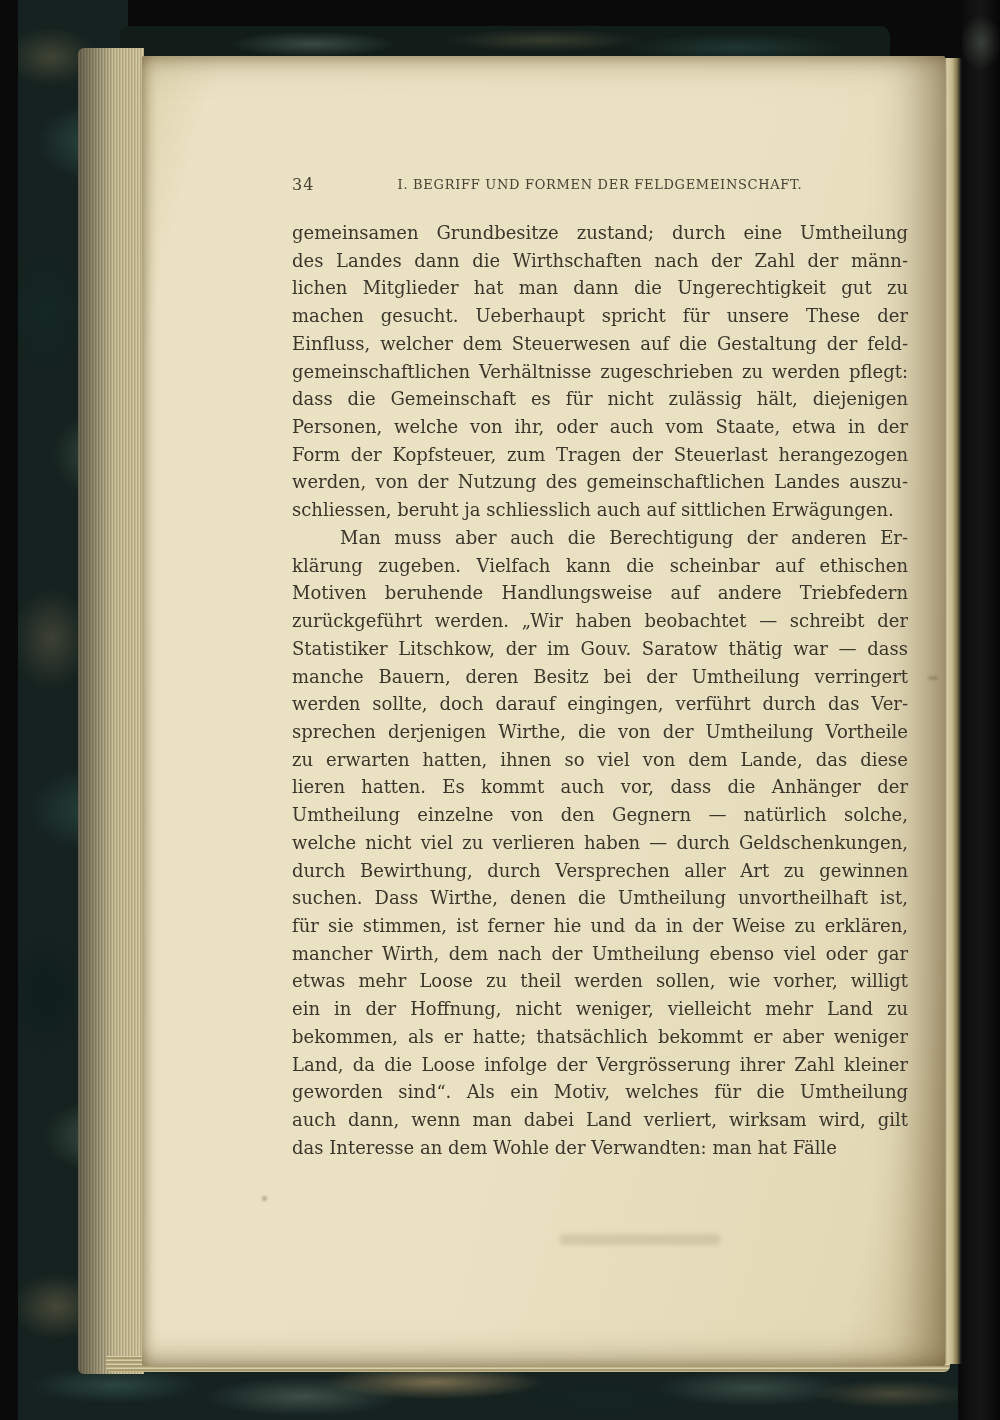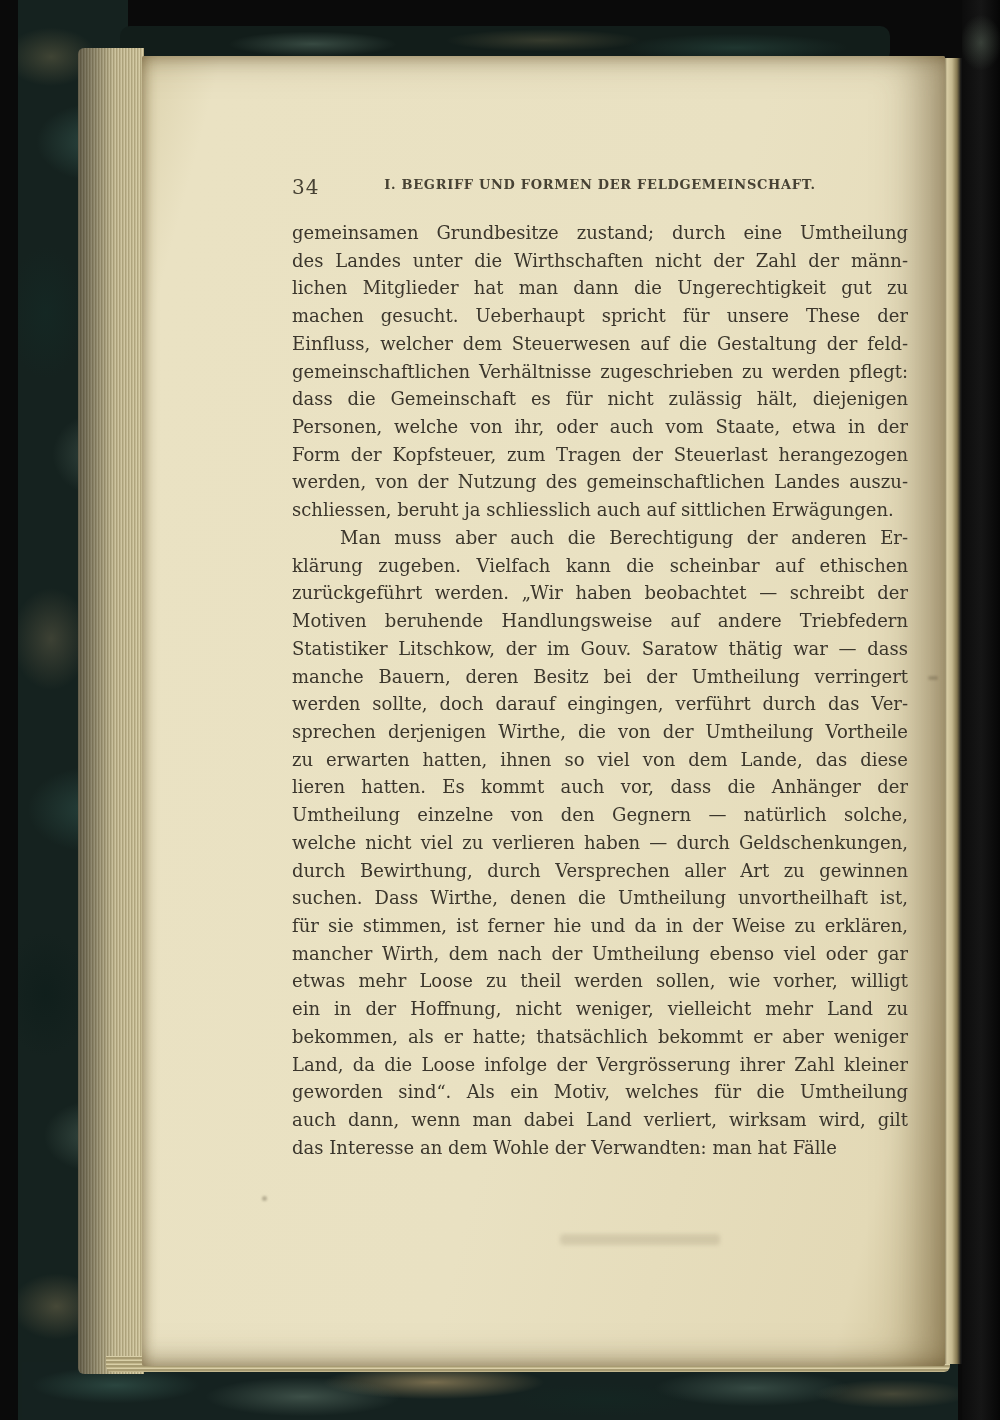--- a/index.html
+++ b/index.html
@@ -96,25 +96,25 @@
       inset 0 -14px 22px -12px rgba(100,80,40,0.50);
     border-radius:2px;
   }
 
   .header-row{
     position:absolute; left:150px; top:118px; width:616px; height:22px;
     color:#474234;
   }
   .pagenum{
     position:absolute; left:0; top:1px;
-    font-size:20px; letter-spacing:1px;
+    font-size:16px; letter-spacing:1px;
   }
   .running-header{
     display:block; width:100%; text-align:center;
-    font-size:13px; letter-spacing:0.7px; padding-top:3px;font-weight:bold;
+    font-size:13px; letter-spacing:0.7px; padding-top:3px;
   }
 
   .body-text{
     position:absolute; left:150px; top:163px; width:616px;
     font-size:18px; line-height:27.72px;
     color:var(--ink,#3b362c);
     text-rendering:optimizeLegibility;
   }
   .line{
     text-align:justify;
@@ -152,34 +152,34 @@
   <div class="page-edge-right"></div>
 
   <div class="page">
     <div class="header-row">
       <span class="pagenum">34</span>
       <span class="running-header">I. BEGRIFF UND FORMEN DER FELDGEMEINSCHAFT.</span>
     </div>
 
     <div class="body-text">
         <div class="line">gemeinsamen Grundbesitze zustand; durch eine Umtheilung</div>
-        <div class="line">des Landes unter die Wirthschaften nicht der Zahl der männ-</div>
+        <div class="line">des Landes dann die Wirthschaften nach der Zahl der männ-</div>
         <div class="line">lichen Mitglieder hat man dann die Ungerechtigkeit gut zu</div>
         <div class="line">machen gesucht. Ueberhaupt spricht für unsere These der</div>
         <div class="line">Einfluss, welcher dem Steuerwesen auf die Gestaltung der feld-</div>
         <div class="line">gemeinschaftlichen Verhältnisse zugeschrieben zu werden pflegt:</div>
         <div class="line">dass die Gemeinschaft es für nicht zulässig hält, diejenigen</div>
         <div class="line">Personen, welche von ihr, oder auch vom Staate, etwa in der</div>
         <div class="line">Form der Kopfsteuer, zum Tragen der Steuerlast herangezogen</div>
         <div class="line">werden, von der Nutzung des gemeinschaftlichen Landes auszu-</div>
         <div class="line para-end">schliessen, beruht ja schliesslich auch auf sittlichen Erwägungen.</div>
         <div class="line indent">Man muss aber auch die Berechtigung der anderen Er-</div>
         <div class="line">klärung zugeben. Vielfach kann die scheinbar auf ethischen</div>
+        <div class="line">Motiven beruhende Handlungsweise auf andere Triebfedern</div>
         <div class="line">zurückgeführt werden. „Wir haben beobachtet — schreibt der</div>
-        <div class="line">Motiven beruhende Handlungsweise auf andere Triebfedern</div>
         <div class="line">Statistiker Litschkow, der im Gouv. Saratow thätig war — dass</div>
         <div class="line">manche Bauern, deren Besitz bei der Umtheilung verringert</div>
         <div class="line">werden sollte, doch darauf eingingen, verführt durch das Ver-</div>
         <div class="line">sprechen derjenigen Wirthe, die von der Umtheilung Vortheile</div>
         <div class="line">zu erwarten hatten, ihnen so viel von dem Lande, das diese</div>
         <div class="line">lieren hatten. Es kommt auch vor, dass die Anhänger der</div>
         <div class="line">Umtheilung einzelne von den Gegnern — natürlich solche,</div>
         <div class="line">welche nicht viel zu verlieren haben — durch Geldschenkungen,</div>
         <div class="line">durch Bewirthung, durch Versprechen aller Art zu gewinnen</div>
         <div class="line">suchen. Dass Wirthe, denen die Umtheilung unvortheilhaft ist,</div>

